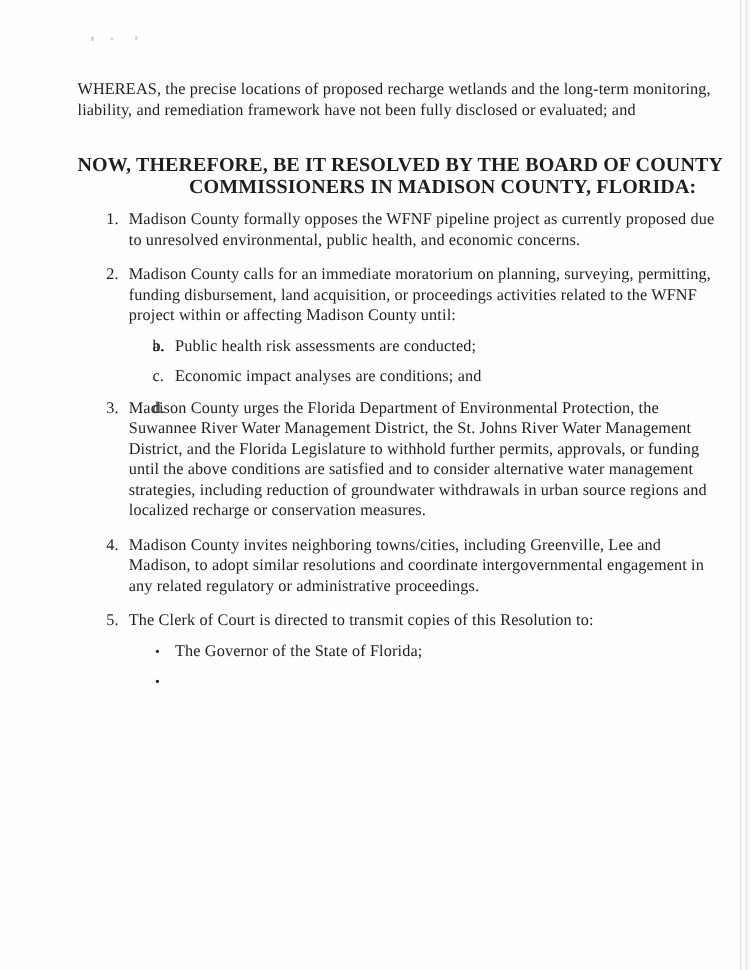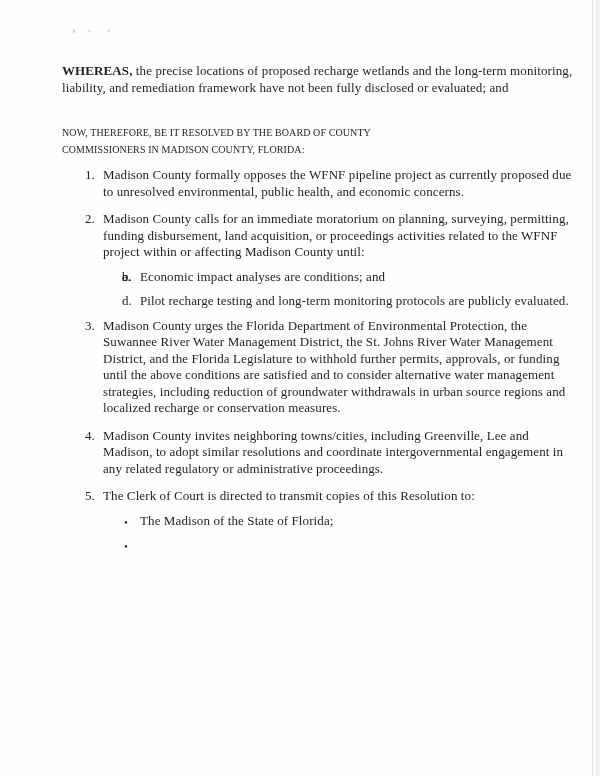--- a/index.html
+++ b/index.html
@@ -45,26 +45,27 @@
     color: #1e1e1e;
     font-size: 13px;
     line-height: 16.5px;
     letter-spacing: 0.1px;
     filter: blur(0.26px);
   }
   .para {
     margin: 0 0 29px 0;
     white-space: pre;
   }
-  .para strong { font-weight: bold; }
+  .para strong { font-weight: normal; }
   .heading {
     margin: 0 0 9px 0;
-    font-weight: normal;
-    font-size: 10px;
+    font-weight: bold;
+    font-size: 16px;
     white-space: pre;
+    text-align: right;
   }
   .li {
     position: relative;
     margin: 0 0 11px 0;
   }
   .li .mk {
     position: absolute;
     top: 0;
   }
   .li .txt {
@@ -108,30 +109,30 @@
 funding disbursement, land acquisition, or proceedings activities related to the WFNF
 project within or affecting Madison County until:</div>
     </div>
 
     <div class="li l2">
       <span class="mk">a.</span>
     </div>
 
     <div class="li l2">
       <span class="mk">b.</span>
+      <div class="txt">Public health risk assessments are conducted;</div>
     </div>
 
     <div class="li l2">
       <span class="mk">c.</span>
       <div class="txt">Economic impact analyses are conditions; and</div>
     </div>
 
     <div class="li l2">
       <span class="mk">d.</span>
-      <div class="txt">Pilot recharge testing and long-term monitoring protocols are publicly evaluated.</div>
     </div>
 
     <div class="li l1">
       <span class="mk">3.</span>
       <div class="txt">Madison County urges the Florida Department of Environmental Protection, the
 Suwannee River Water Management District, the St. Johns River Water Management
 District, and the Florida Legislature to withhold further permits, approvals, or funding
 until the above conditions are satisfied and to consider alternative water management
 strategies, including reduction of groundwater withdrawals in urban source regions and
 localized recharge or conservation measures.</div>
@@ -144,21 +145,21 @@
 any related regulatory or administrative proceedings.</div>
     </div>
 
     <div class="li l1 gap-before-sub">
       <span class="mk">5.</span>
       <div class="txt">The Clerk of Court is directed to transmit copies of this Resolution to:</div>
     </div>
 
     <div class="li lb">
       <span class="mk">•</span>
-      <div class="txt">The Madison of the State of Florida;</div>
+      <div class="txt">The Governor of the State of Florida;</div>
     </div>
 
     <div class="li lb">
       <span class="mk">•</span>
     </div>
 
   </div>
 
   <div class="edge-line e3"></div>
   <div class="edge-line e2"></div>

